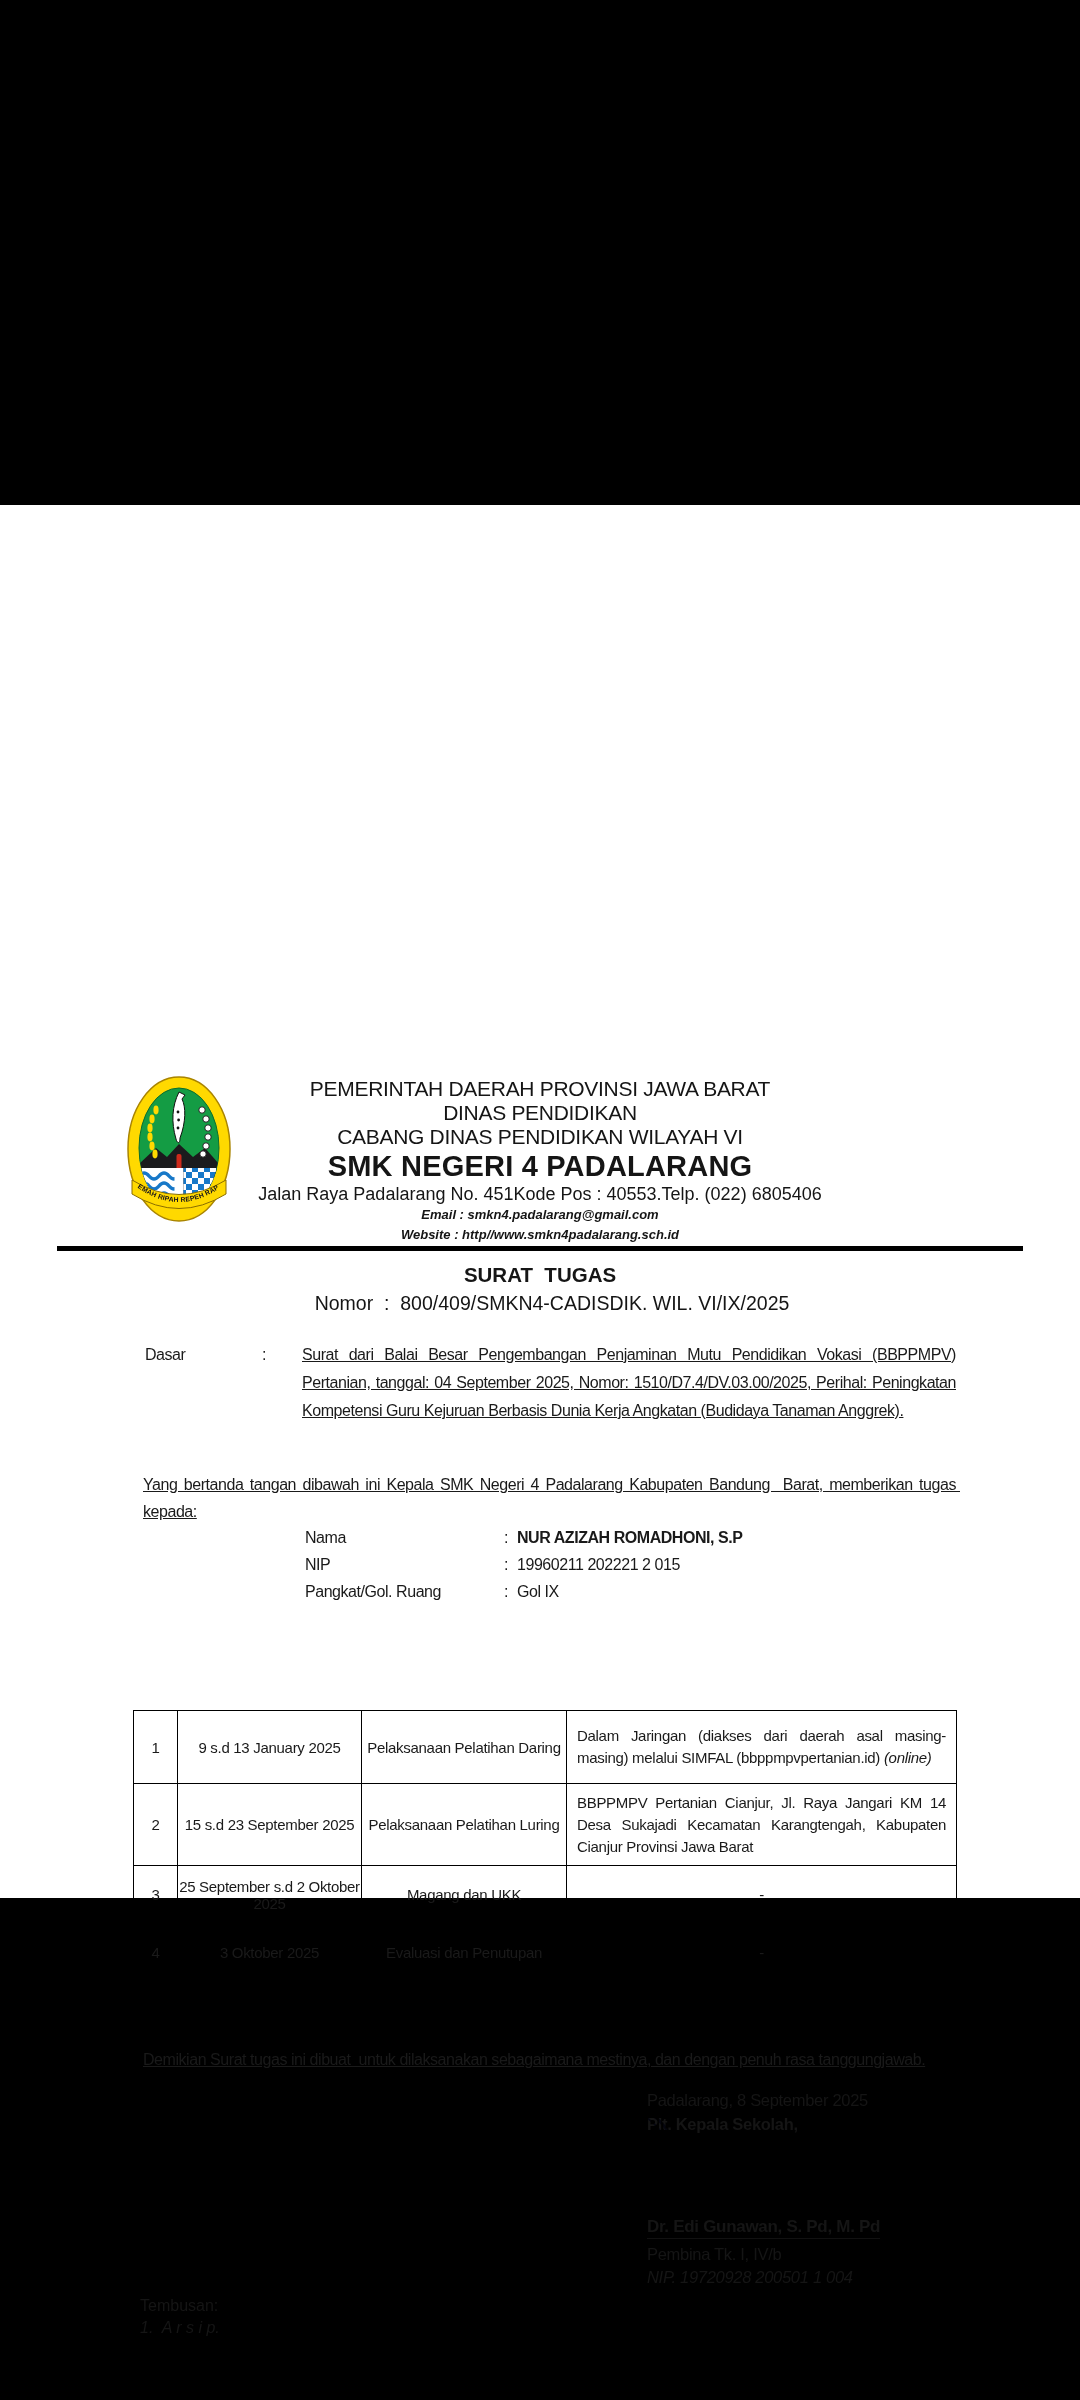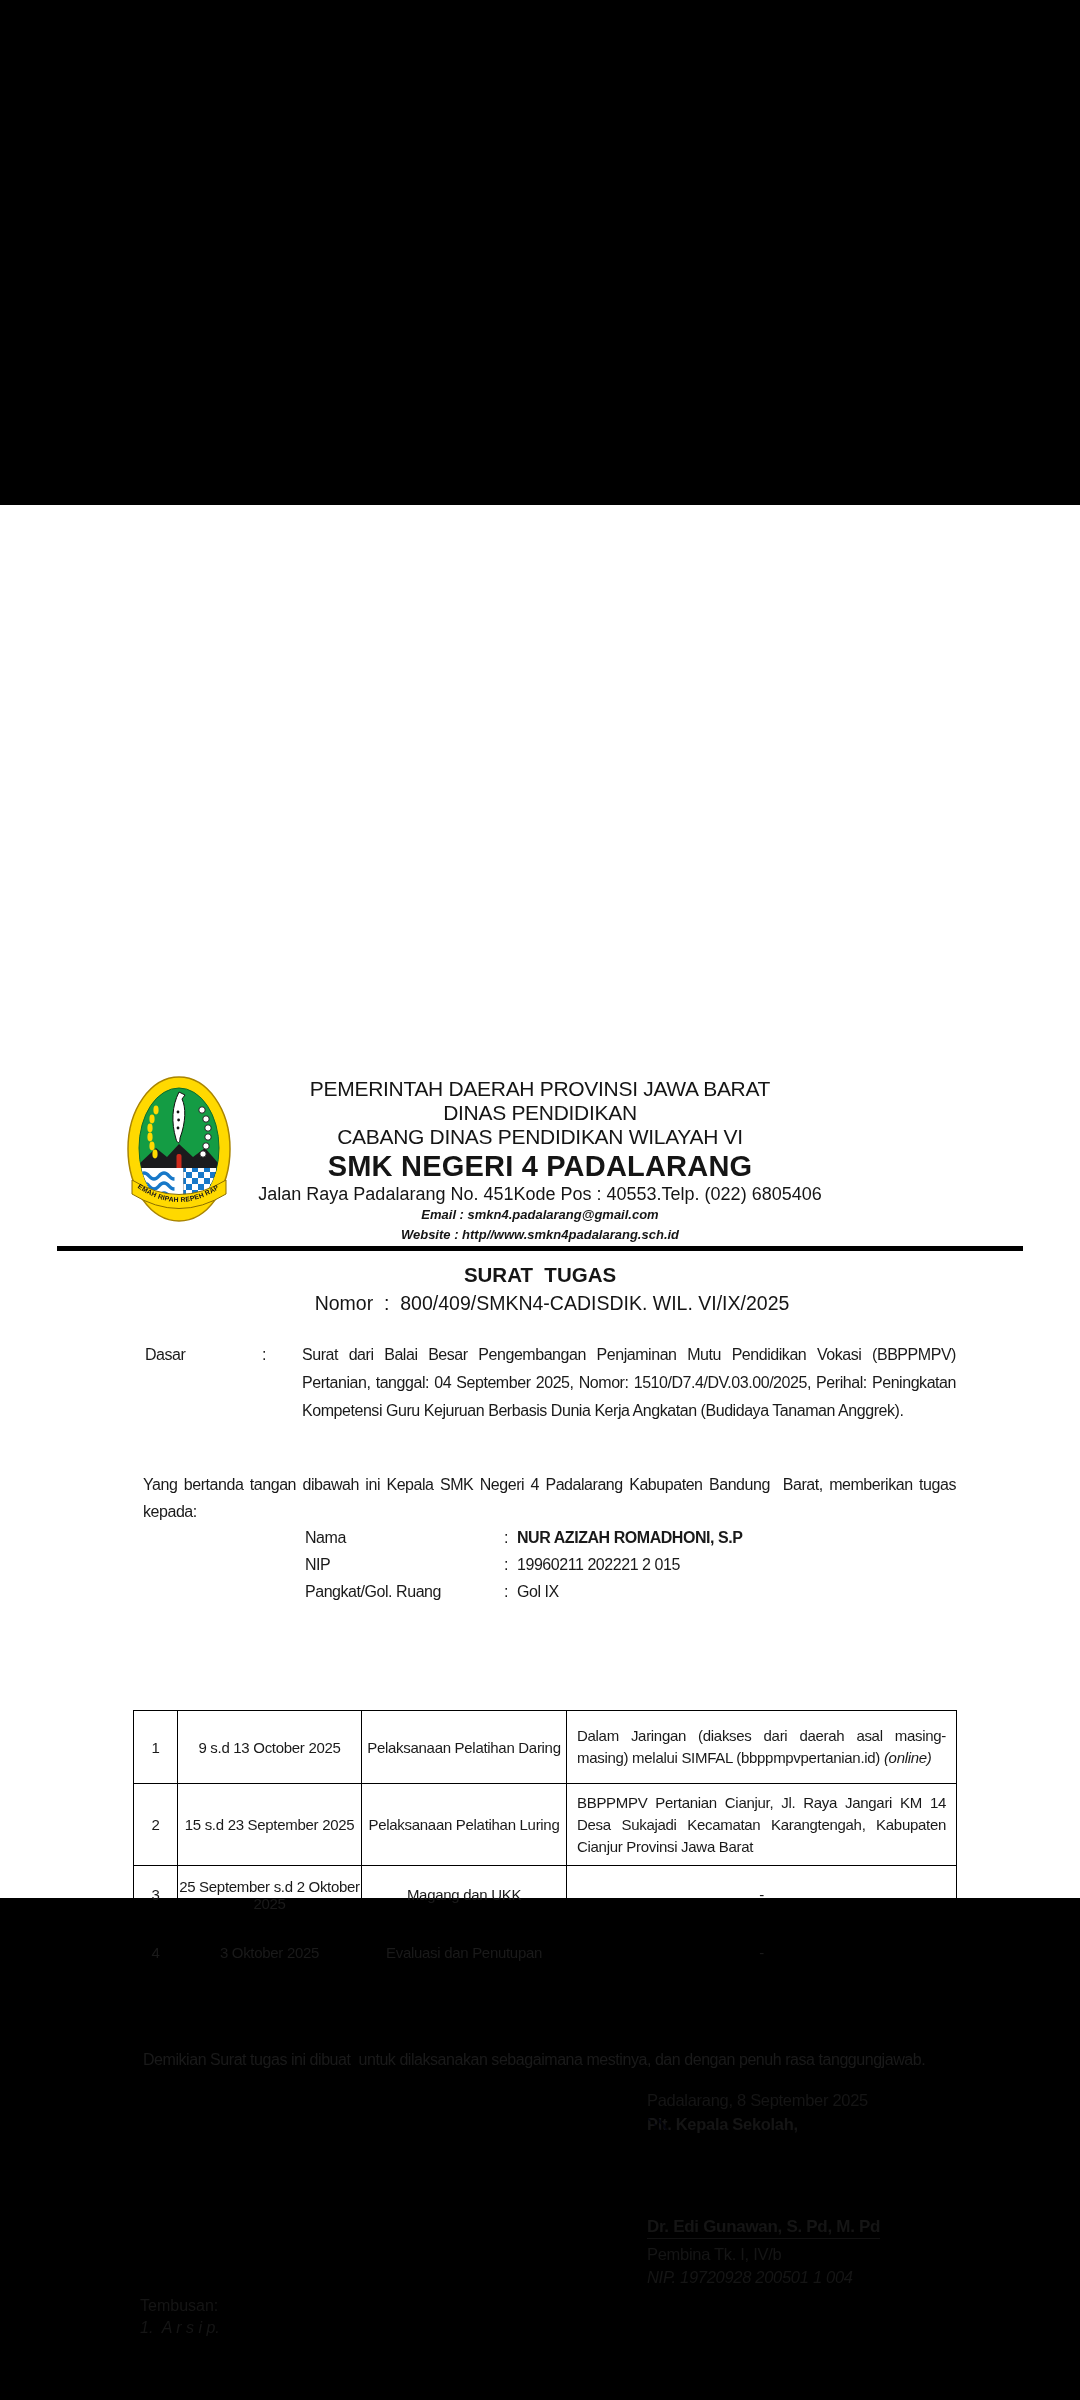--- a/index.html
+++ b/index.html
@@ -13,21 +13,21 @@
   .hdr-block { left:70px; top:572px; width:940px; text-align:center; line-height:1; }
   .hdr-l { font-size:21px; line-height:24px; letter-spacing:-0.3px; }
   .hdr-school { font-size:29px; line-height:35px; font-weight:bold; letter-spacing:0.2px; }
   .hdr-addr { font-size:18px; line-height:21px; }
   .hdr-it { font-size:13px; line-height:20px; font-style:italic;font-weight:bold; }
   .hdr-rule { left:57px; top:741px; width:966px; height:5px; background:#000; }
   .title-line { left:0; top:758px; width:1080px; text-align:center; font-size:20.5px; font-weight:bold;
     white-space:pre; text-underline-offset:4px; text-decoration-thickness:2px; }
   .nomor-line { left:12px; top:787px; width:1080px; text-align:center; font-size:19.5px; white-space:pre; }
   .body-text { font-size:16px; letter-spacing:-0.45px; line-height:27px; color:#1a1a1a; }
-  .just { text-align:justify; }
+  .just { text-align:justify;text-decoration:underline; }
   .prewrap { white-space:pre-wrap; }
   .dasar-label { left:145px; top:836px; }
   .dasar-colon { left:262px; top:836px; }
   .dasar-text { left:302px; top:836px; width:654px; line-height:28px; }
   .intro { left:143px; top:966px; width:813px; }
   .rcp-label { left:305px; }
   .rcp-colon { left:504px; }
   .rcp-value { left:517px; }
   .untuk { left:143px; top:1126px; width:813px; }
   .boldital { font-weight:bold; font-style:italic; }
@@ -140,21 +140,21 @@
     <table class="sched">
       <colgroup>
           <col style="width:44px">
           <col style="width:184px">
           <col style="width:205px">
           <col style="width:390px">
         </colgroup>
       <tbody>
       <tr style="height:73px">
         <td class="c">1</td>
-        <td class="c">9 s.d 13 October 2025</td>
+        <td class="c">9 s.d 13 January 2025</td>
         <td class="c">Pelaksanaan Pelatihan Daring</td>
         <td class="t"><span>Dalam Jaringan (diakses dari daerah asal masing-masing) melalui SIMFAL (bbppmpvpertanian.id) </span><span style="font-style:italic">(online)</span></td>
       </tr>
       <tr style="height:82px">
         <td class="c">2</td>
         <td class="c">15 s.d 23 September 2025</td>
         <td class="c">Pelaksanaan Pelatihan Luring</td>
         <td class="t">BBPPMPV Pertanian Cianjur, Jl. Raya Jangari KM 14 Desa Sukajadi Kecamatan Karangtengah, Kabupaten Cianjur Provinsi Jawa Barat</td>
       </tr>
       <tr style="height:58px">

